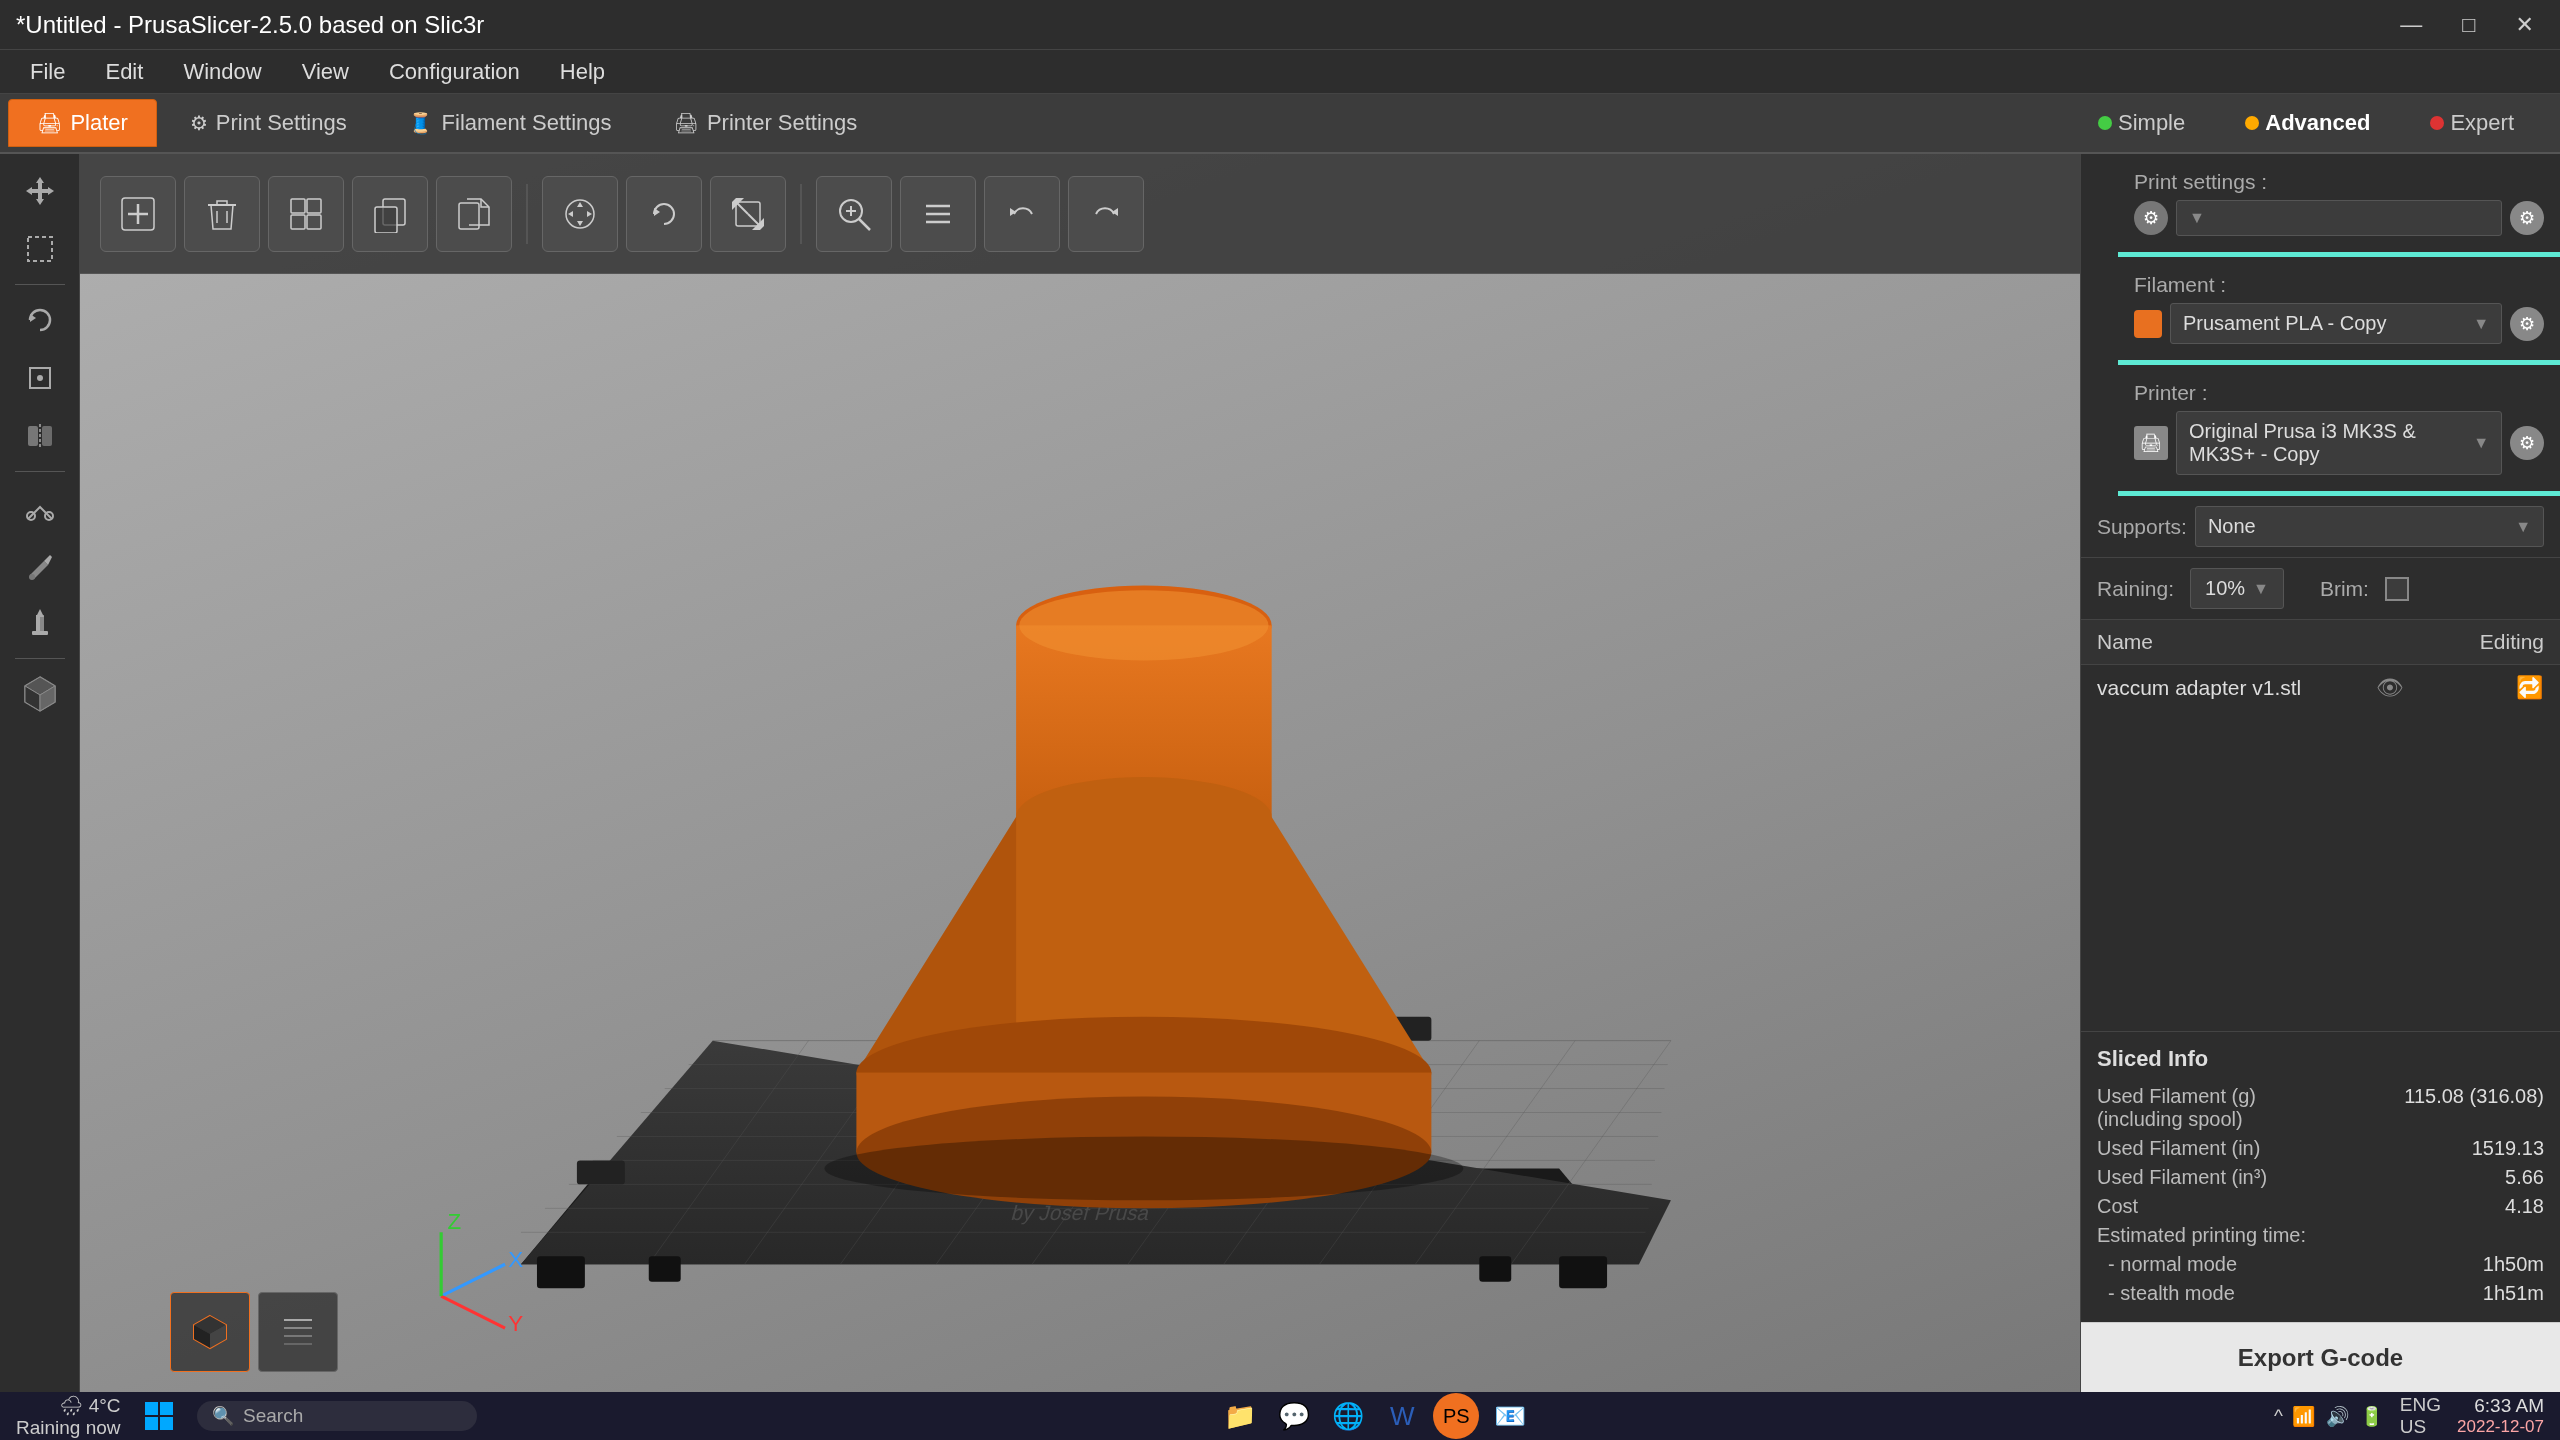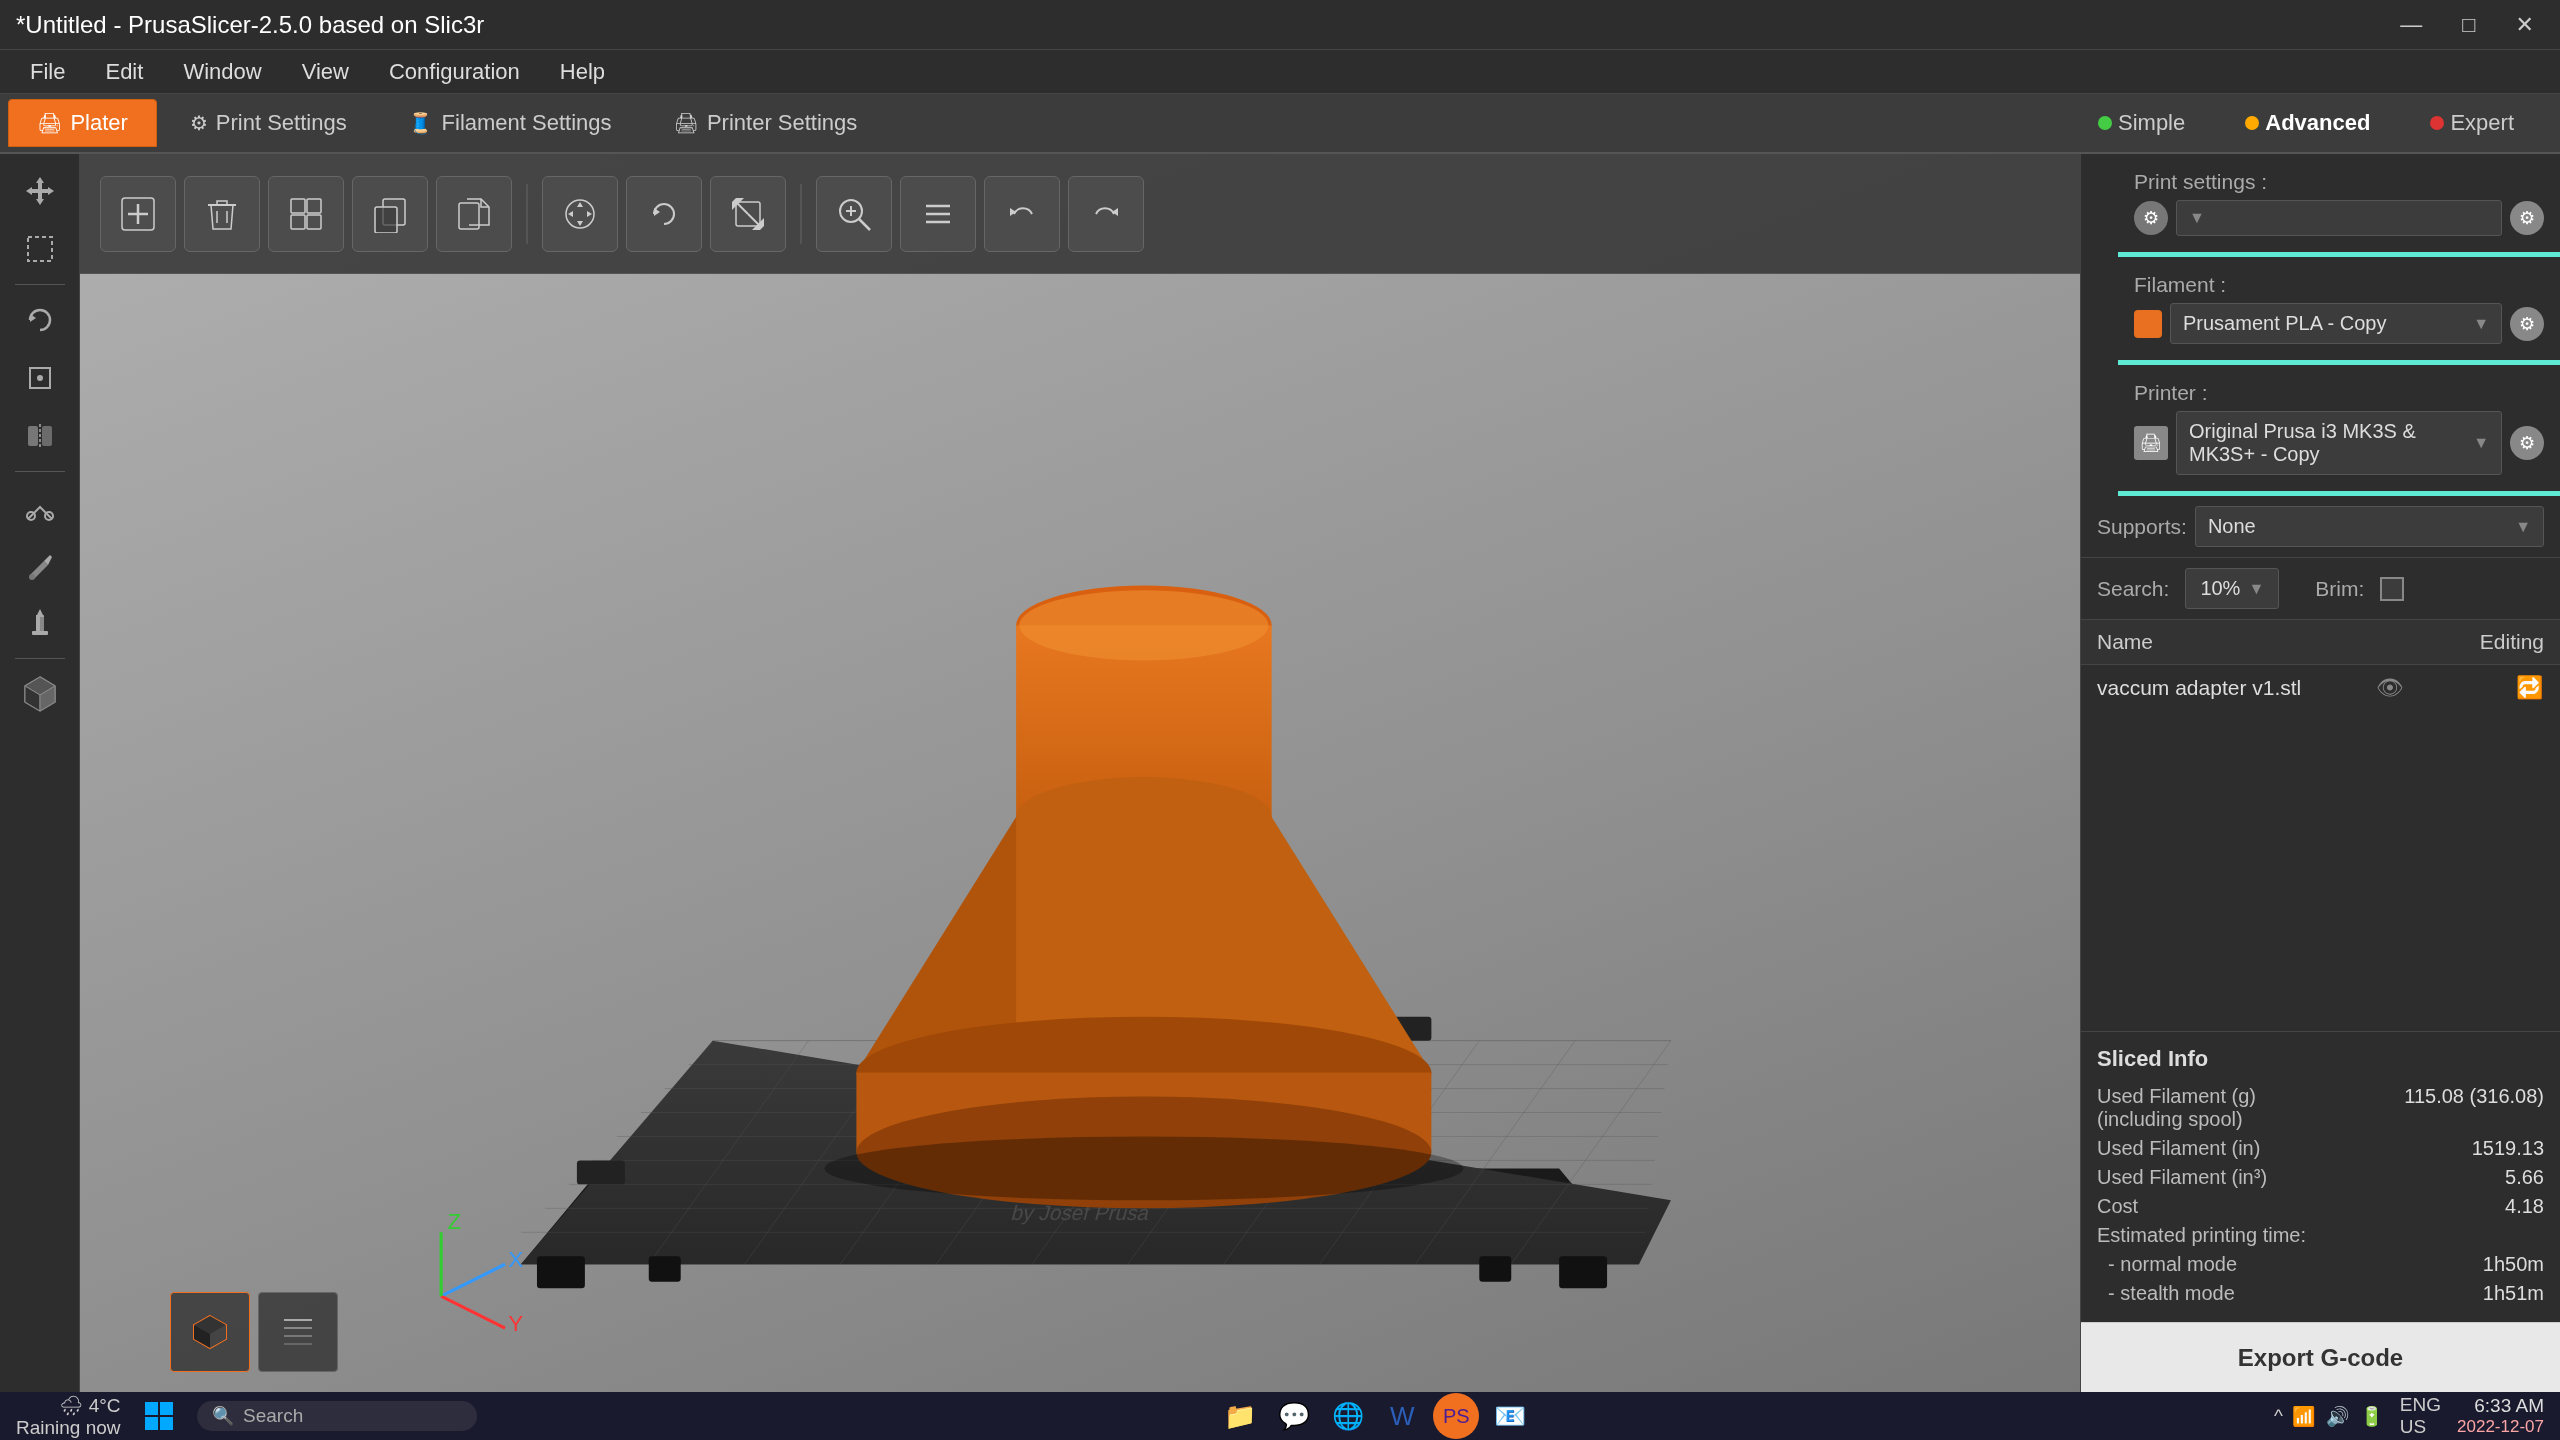--- a/index.html
+++ b/index.html
@@ -844,21 +844,21 @@
 
       <div class="supports-row">
         <span class="panel-label" style="margin-bottom:0;">Supports:</span>
         <div class="supports-dropdown" style="flex:1;">
           <span>None</span>
           <span class="dropdown-arrow">▼</span>
         </div>
       </div>
 
       <div class="infill-row">
-        <span class="infill-label">Search:</span>
+        <span class="infill-label">Raining:</span>
         <div class="infill-dropdown">
           <span>10%</span>
           <span class="dropdown-arrow">▼</span>
         </div>
         <span class="brim-label">Brim:</span>
         <div class="checkbox-box"></div>
       </div>
 
       <div id="object-table">
         <div class="table-header">
@@ -932,21 +932,21 @@
       <span class="search-icon-tb">🔍</span>
       <span class="search-text">Search</span>
     </div>
   </div>
 
   <div class="taskbar-icons">
     <div class="tb-icon">📁</div>
     <div class="tb-icon">💬</div>
     <div class="tb-icon">🌐</div>
     <div class="tb-icon" style="color:#2b5eb8;">W</div>
-    <div class="tb-icon" style="background:#f07020;border-radius:50%;color:#4c1d95;font-size:20px;">PS</div>
+    <div class="tb-icon" style="background:#f07020;border-radius:50%;color:#000000;font-size:20px;">PS</div>
     <div class="tb-icon">📧</div>
   </div>
 
   <div id="taskbar-right">
     <div class="sys-tray">
       <span class="tray-item">^</span>
       <span class="tray-item">📶</span>
       <span class="tray-item">🔊</span>
       <span class="tray-item">🔋</span>
     </div>

